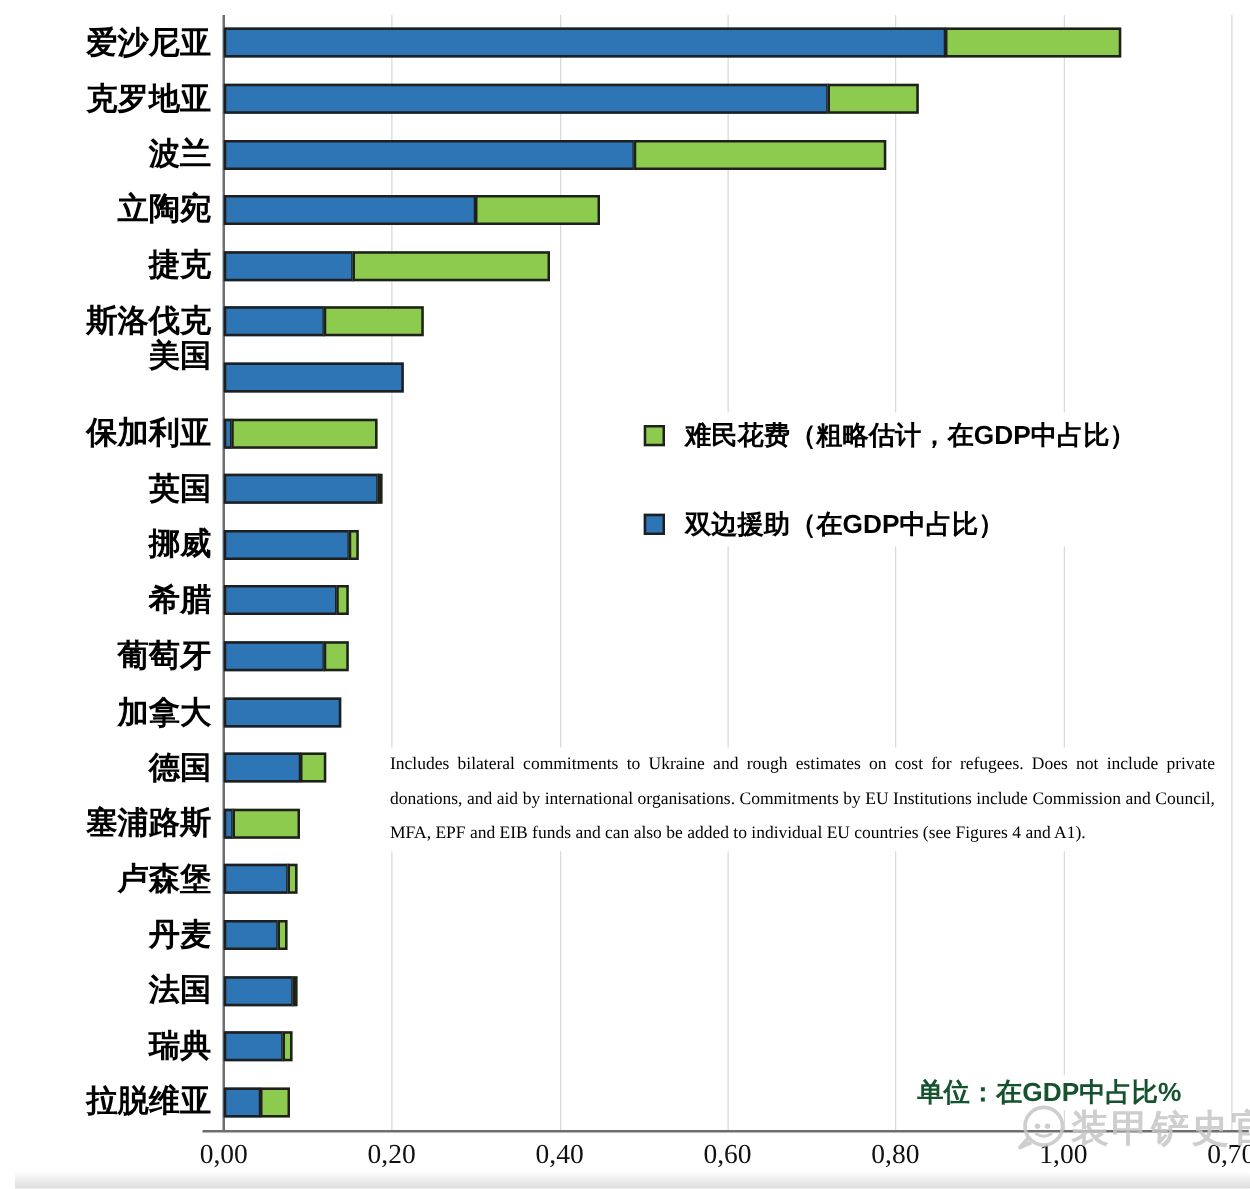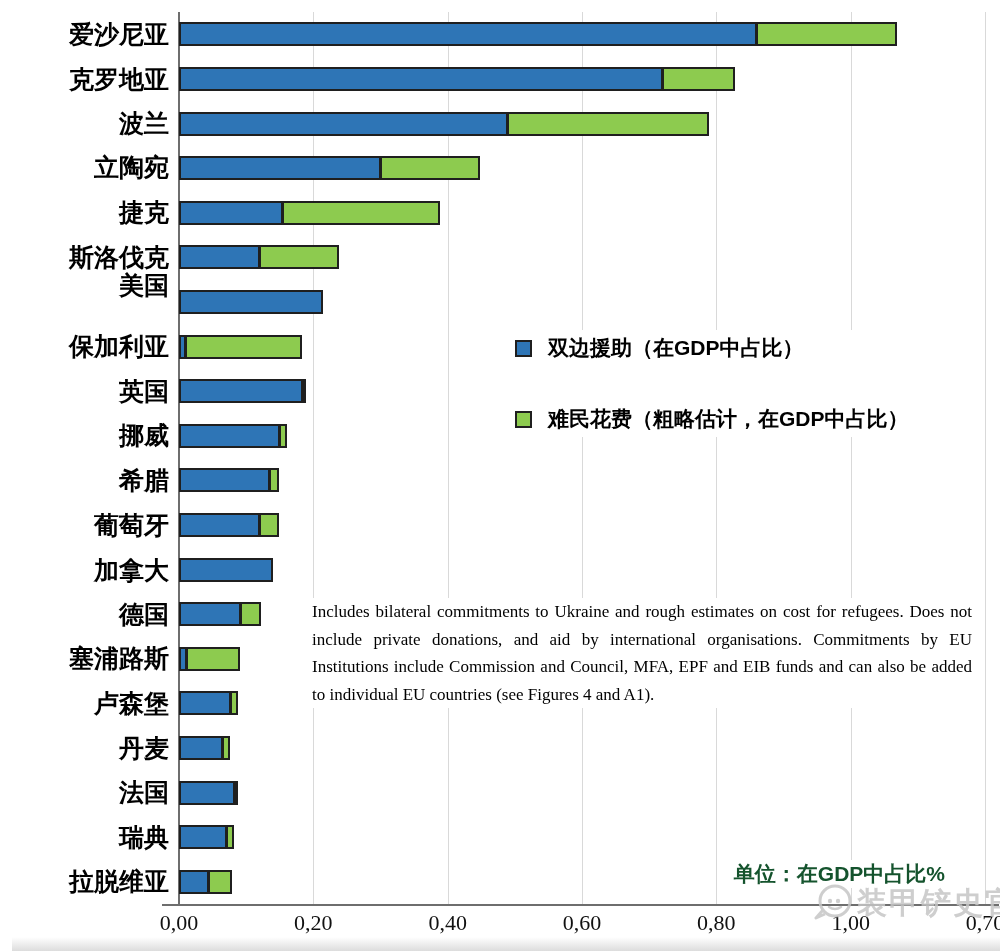--- a/index.html
+++ b/index.html
@@ -22,21 +22,21 @@
          font-family:"Liberation Serif",serif;font-size:22px;color:#111;}
   
   .legend{position:absolute;left:495px;top:330px;background:#fff;padding:4px 8px;}
   .legend-item{display:flex;align-items:center;margin-bottom:43px;}
   .legend-item:last-child{margin-bottom:0;}
   .swatch{width:17px;height:17px;box-sizing:border-box;border:2px solid #1F1F1F;
           margin-right:16px;flex:0 0 auto;}
   .legend-label{font-weight:700;font-size:21px;color:#000;white-space:nowrap;}
   
   .annotation{position:absolute;left:300px;top:598px;width:660px;background:#fff;
-              font-family:"Liberation Serif",serif;font-size:17px;line-height:27.5px;
+              font-family:"Liberation Serif",serif;font-size:14px;line-height:27.5px;
               color:#000;text-align:justify;}
   
   .unit{position:absolute;right:63px;top:860px;font-weight:700;font-size:21px;color:#14532d;
         background:#fff;padding:0 4px;white-space:nowrap;}
   
   .watermark{position:absolute;left:797px;top:882px;display:flex;align-items:center;opacity:.85;}
   .watermark-text{font-weight:700;font-size:30px;letter-spacing:2px;color:#C6C6C6;white-space:nowrap;}
   .bottom-band{position:absolute;left:0;right:0;bottom:0;height:14px;
                background:linear-gradient(to bottom,rgba(224,224,224,0),#DCDCDC);}
 </style>
@@ -166,26 +166,26 @@
       <span class="xtick" style="left: 301.333px;">0,20</span>
       <span class="xtick" style="left: 435.667px;">0,40</span>
       <span class="xtick" style="left: 570px;">0,60</span>
       <span class="xtick" style="left: 704.333px;">0,80</span>
       <span class="xtick" style="left: 838.667px;">1,00</span>
       <span class="xtick" style="left: 973px;">0,70</span>
     </div>
 
   <div class="legend">
     <div class="legend-item">
+      <span class="swatch" id="swatch-1" style="background: rgb(141, 203, 79);"></span>
+      <span class="legend-label">难民花费（粗略估计，在GDP中占比）</span>
+    </div>
+    <div class="legend-item">
       <span class="swatch" id="swatch-0" style="background: rgb(46, 117, 182);"></span>
       <span class="legend-label">双边援助（在GDP中占比）</span>
-    </div>
-    <div class="legend-item">
-      <span class="swatch" id="swatch-1" style="background: rgb(141, 203, 79);"></span>
-      <span class="legend-label">难民花费（粗略估计，在GDP中占比）</span>
     </div>
   </div>
 
   <div class="annotation">Includes bilateral commitments to Ukraine and rough estimates on cost for refugees. Does not include private donations, and aid by international organisations. Commitments by EU Institutions include Commission and Council, MFA, EPF and EIB funds and can also be added to individual EU countries (see Figures 4 and A1).</div>
 
   <div class="unit">单位：在GDP中占比%</div>
 
   <div class="watermark">
     <svg width="48" height="42" viewBox="0 0 48 42">
       <circle cx="26" cy="19" r="15" fill="none" stroke="#C6C6C6" stroke-width="3"></circle>

